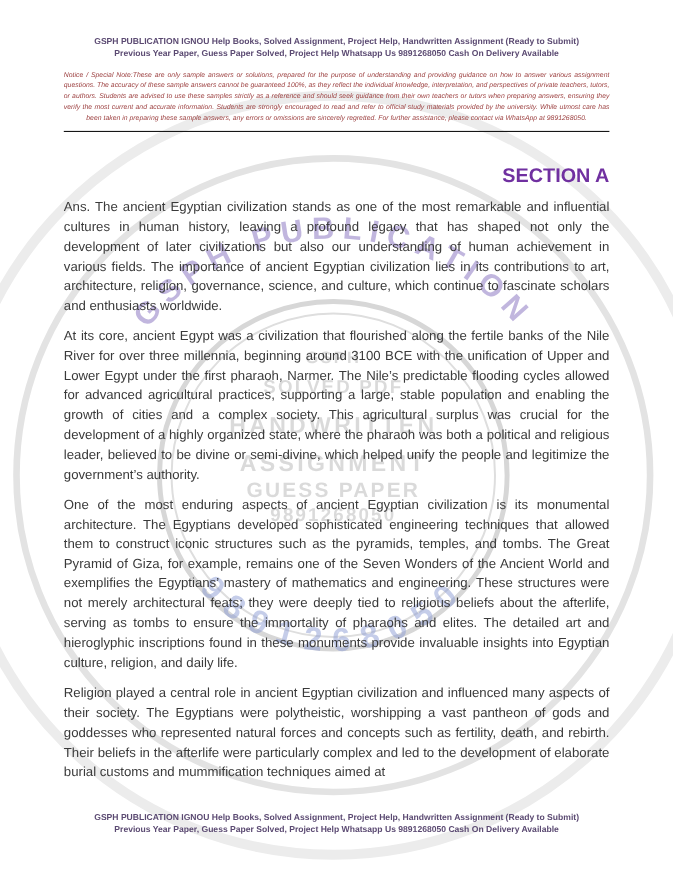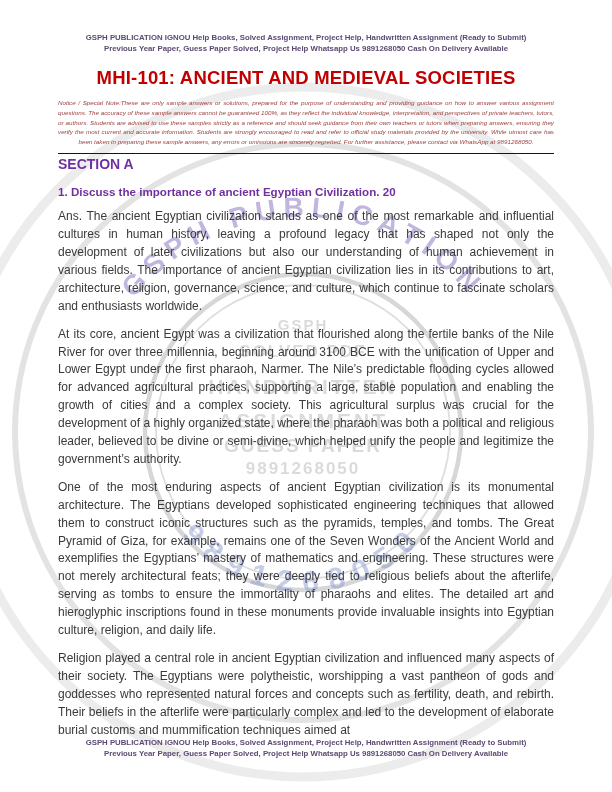--- a/index.html
+++ b/index.html
@@ -23,21 +23,21 @@
     margin:12px 0 0 0;text-align:center;color:#c00000;
     font-size:18.5px;font-weight:bold;line-height:1.2;letter-spacing:.2px;
   }
   .notice{
     margin-top:9px;color:#9c4040;font-style:italic;
     font-size:6.25px;line-height:1.58;
     text-align:justify;text-align-last:center;
     padding-bottom:6px;border-bottom:1.6px solid #161616;
   }
   .section-label{
-    margin-top:2px;color:#7030a0;font-weight:bold;font-size:14px;
+    margin-top:29px;color:#7030a0;font-weight:bold;font-size:18px;text-align:right;
   }
   .question{
     margin-top:13px;color:#7030a0;font-weight:bold;font-size:11.6px;
   }
   .answer p{
     margin:10px 0 0 0;color:#3a3a3a;font-size:12px;line-height:17.9px;
     text-align:justify;
   }
   .ftr{
     position:absolute;left:58px;right:58px;top:737px;
@@ -80,27 +80,25 @@
   </svg>
 
   <div class="content">
     <div class="inner">
 
       <div class="hdr">
         <div>GSPH PUBLICATION IGNOU Help Books, Solved Assignment, Project Help, Handwritten Assignment (Ready to Submit)</div>
         <div>Previous Year Paper, Guess Paper Solved, Project Help Whatsapp Us 9891268050 Cash On Delivery Available</div>
       </div>
 
-      <h1 class="doc-title">MHI-101: ANCIENT AND MEDIEVAL SOCIETIES</h1>
 
       <div class="notice">Notice / Special Note:These are only sample answers or solutions, prepared for the purpose of understanding and providing guidance on how to answer various assignment questions. The accuracy of these sample answers cannot be guaranteed 100%, as they reflect the individual knowledge, interpretation, and perspectives of private teachers, tutors, or authors. Students are advised to use these samples strictly as a reference and should seek guidance from their own teachers or tutors when preparing answers, ensuring they verify the most current and accurate information. Students are strongly encouraged to read and refer to official study materials provided by the university. While utmost care has been taken in preparing these sample answers, any errors or omissions are sincerely regretted. For further assistance, please contact via WhatsApp at 9891268050.</div>
 
       <div class="section-label">SECTION A</div>
 
-      <div class="question">1. Discuss the importance of ancient Egyptian Civilization. 20</div>
 
       <div class="answer">
         <p>Ans. The ancient Egyptian civilization stands as one of the most remarkable and influential cultures in human history, leaving a profound legacy that has shaped not only the development of later civilizations but also our understanding of human achievement in various fields. The importance of ancient Egyptian civilization lies in its contributions to art, architecture, religion, governance, science, and culture, which continue to fascinate scholars and enthusiasts worldwide.</p>
         <p>At its core, ancient Egypt was a civilization that flourished along the fertile banks of the Nile River for over three millennia, beginning around 3100 BCE with the unification of Upper and Lower Egypt under the first pharaoh, Narmer. The Nile’s predictable flooding cycles allowed for advanced agricultural practices, supporting a large, stable population and enabling the growth of cities and a complex society. This agricultural surplus was crucial for the development of a highly organized state, where the pharaoh was both a political and religious leader, believed to be divine or semi-divine, which helped unify the people and legitimize the government’s authority.</p>
         <p>One of the most enduring aspects of ancient Egyptian civilization is its monumental architecture. The Egyptians developed sophisticated engineering techniques that allowed them to construct iconic structures such as the pyramids, temples, and tombs. The Great Pyramid of Giza, for example, remains one of the Seven Wonders of the Ancient World and exemplifies the Egyptians’ mastery of mathematics and engineering. These structures were not merely architectural feats; they were deeply tied to religious beliefs about the afterlife, serving as tombs to ensure the immortality of pharaohs and elites. The detailed art and hieroglyphic inscriptions found in these monuments provide invaluable insights into Egyptian culture, religion, and daily life.</p>
         <p>Religion played a central role in ancient Egyptian civilization and influenced many aspects of their society. The Egyptians were polytheistic, worshipping a vast pantheon of gods and goddesses who represented natural forces and concepts such as fertility, death, and rebirth. Their beliefs in the afterlife were particularly complex and led to the development of elaborate burial customs and mummification techniques aimed at</p>
       </div>
 
     </div>
 

